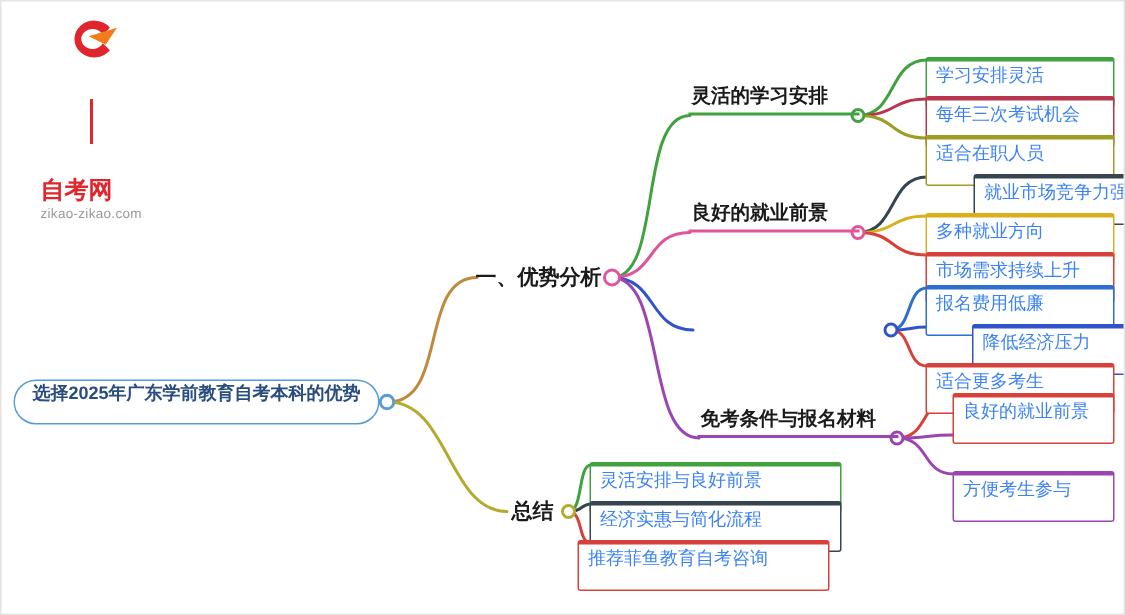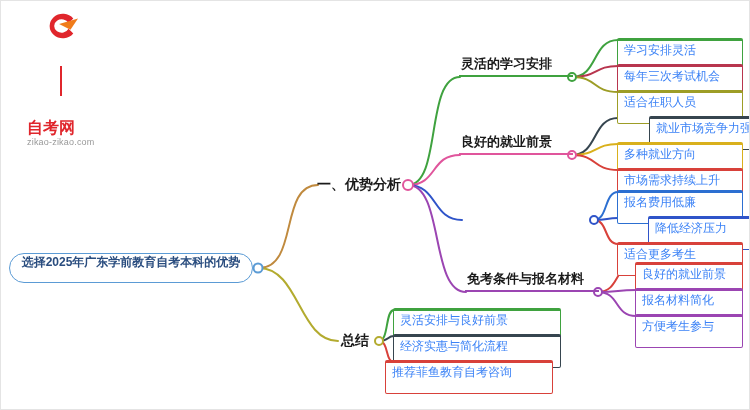--- a/index.html
+++ b/index.html
@@ -107,20 +107,19 @@
 
   <div class="abs leaf w1" style="left: 648px; top: 115px; border-color: rgb(54, 69, 79);">就业市场竞争力强</div>
   <div class="abs leaf w1" style="left: 616px; top: 141px; border-color: rgb(217, 176, 28);">多种就业方向</div>
   <div class="abs leaf w1" style="left: 616px; top: 167px; border-color: rgb(216, 65, 58);">市场需求持续上升</div>
 
   <div class="abs leaf w1" style="left: 616px; top: 189px; border-color: rgb(44, 111, 209);">报名费用低廉</div>
   <div class="abs leaf w1" style="left: 647px; top: 215px; border-color: rgb(47, 84, 201);">降低经济压力</div>
   <div class="abs leaf w1" style="left: 616px; top: 241px; border-color: rgb(216, 65, 58);">适合更多考生</div>
 
   <div class="abs leaf w3" style="left: 634px; top: 261px; border-color: rgb(216, 65, 58);">良好的就业前景</div>
-  <div class="abs leaf w3" style="left: 634px; top: 287px; border-color: rgb(155, 69, 178);">报名材料简化</div>
   <div class="abs leaf w3" style="left: 634px; top: 313px; border-color: rgb(155, 69, 178);">方便考生参与</div>
 
   <div class="abs leaf w2" style="left: 392px; top: 307px; border-color: rgb(63, 162, 63);">灵活安排与良好前景</div>
   <div class="abs leaf w2" style="left: 392px; top: 333px; border-color: rgb(54, 69, 79);">经济实惠与简化流程</div>
   <div class="abs leaf w2" style="left: 384px; top: 359px; border-color: rgb(216, 65, 58);">推荐菲鱼教育自考咨询</div>
 
 </div>
 
 </body></html>

